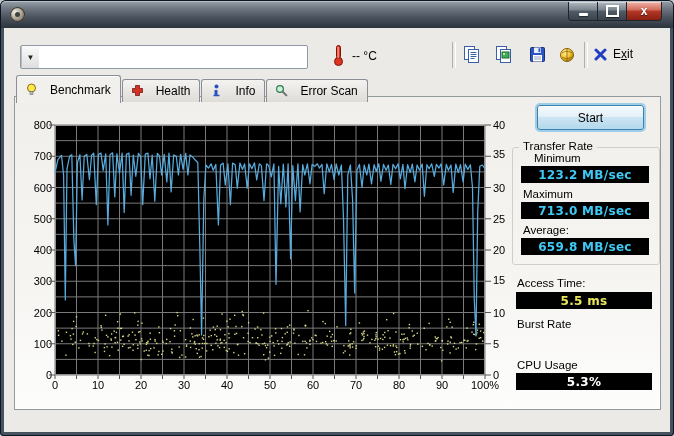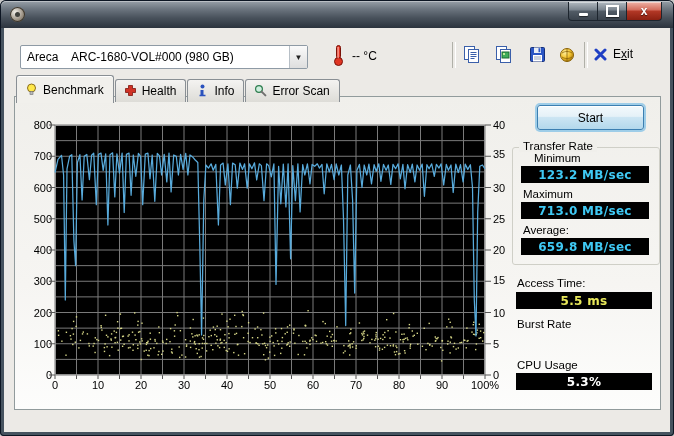--- a/index.html
+++ b/index.html
@@ -32,21 +32,21 @@
   .combo-arrow{width:17px;height:100%;display:flex;align-items:center;justify-content:center;font-size:8px;color:#222;
     border-left:1px solid #b7bfc6;background:linear-gradient(180deg,#fafafa,#dedede);}
   .thermo{position:absolute;left:331px;top:44px;}
   .temp-text{position:absolute;left:352px;top:49px;font-size:12px;color:#000;}
   .tool-sep{position:absolute;top:42px;width:2px;height:26px;border-left:1px solid #b0b0a8;border-right:1px solid #fff;}
   .tb-icon{position:absolute;top:45px;width:19px;height:19px;cursor:pointer;}
   .exit-box{position:absolute;left:594px;top:47px;display:flex;align-items:center;gap:6px;font-size:12px;cursor:pointer;}
   .exit-label u{text-decoration:underline;}
   
   .tabstrip{position:absolute;left:16px;top:75px;display:flex;align-items:flex-end;z-index:3;}
-  .tab{display:flex;align-items:center;gap:5px;font-size:12px;padding:3px 9px 4px 8px;border:1px solid #898f94;border-bottom:none;
+  .tab{display:flex;align-items:center;gap:12px;font-size:12px;padding:3px 9px 4px 8px;border:1px solid #898f94;border-bottom:none;
     border-radius:3px 3px 0 0;background:linear-gradient(180deg,#f4f3f1,#dddcd7);margin-right:1px;height:15px;cursor:pointer;}
   .tab.active{background:#f1f0ec;height:19px;padding-top:4px;margin-bottom:-1px;box-shadow:inset 0 1px 0 #fff;}
   .tab-icon{width:13px;height:13px;display:inline-block;}
   .page{position:absolute;left:14px;top:96px;width:645px;height:312px;border:1px solid #919b9c;
     background:linear-gradient(180deg,#f0efeb 0%,#f6f5f2 60%,#fdfdfc 100%);z-index:1;}
   
   .axis-title{position:absolute;font-size:11px;color:#000;}
   #mbsec-label{left:57px;top:108px;}
   #ms-label{left:489px;top:108px;}
   .plot{position:absolute;left:55px;top:125px;width:430px;height:250px;background:#000;z-index:2;}
@@ -80,21 +80,20 @@
           <span class="glyph-min"></span>
         </div>
       <div class="cap-btn max">
           <span class="glyph-max"></span>
         </div>
       <div class="cap-btn close">x</div>
     </div>
   </div>
 
   <div class="combo">
-    <span class="combo-text">Areca    ARC-1680-VOL#000 (980 GB)</span>
     <span class="combo-arrow">▼</span>
   </div>
   <svg class="thermo" width="14" height="23" viewBox="0 0 14 23">
     <rect x="5.5" y="1.5" width="4" height="13" rx="2" fill="#e03523" stroke="#7a1208" stroke-width="1"></rect>
     <circle cx="7.5" cy="17.5" r="4" fill="#e03523" stroke="#7a1208" stroke-width="1"></circle>
     <rect x="6.5" y="3" width="1.2" height="11" fill="#ffb0a6"></rect>
   </svg>
   <span class="temp-text">-- °C</span>
 
   <div class="tool-sep" style="left:452px"></div>

